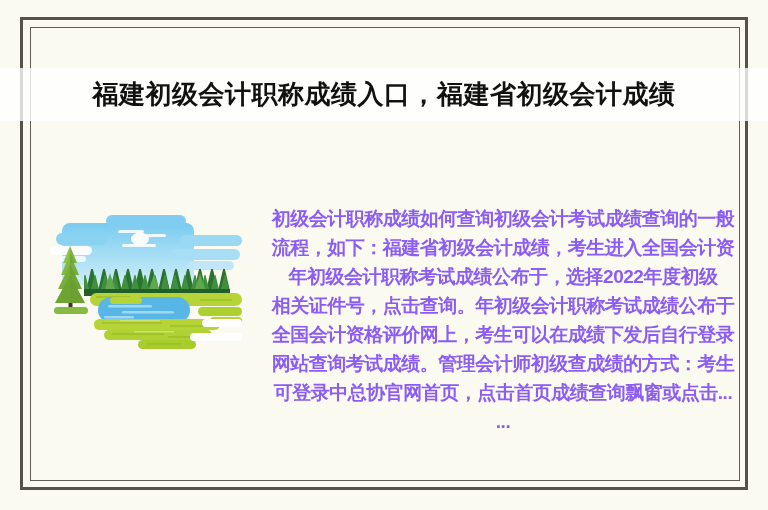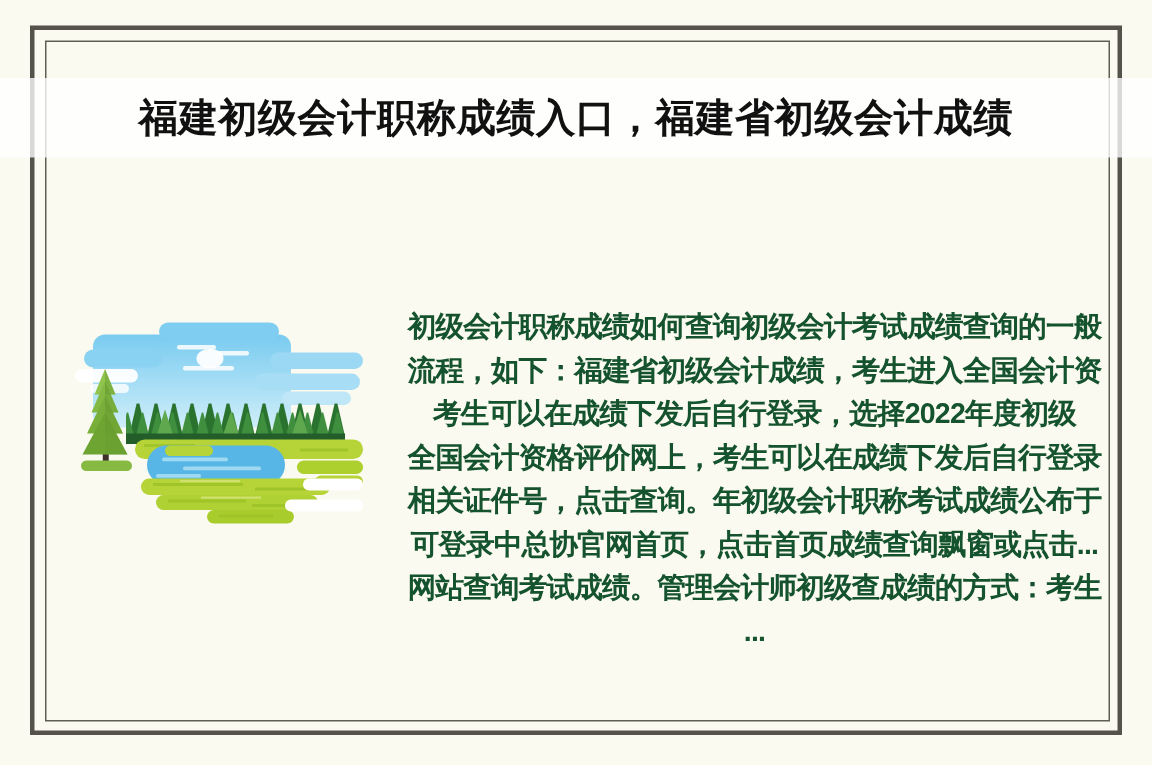--- a/index.html
+++ b/index.html
@@ -16,36 +16,36 @@
     position:absolute;left:20px;top:17px;width:728px;height:473px;
     border:3px solid #54524a;box-sizing:border-box;z-index:1;
   }
   .frame-inner{
     position:absolute;left:30px;top:27px;width:710px;height:454px;
     border:1px solid #605e54;box-sizing:border-box;z-index:1;
   }
 
   
   .title-band{
-    position:absolute;left:0;top:52px;width:768px;height:53px;
+    position:absolute;left:0;top:68px;width:768px;height:53px;
     background:rgba(255,255,255,0.78);
     display:flex;align-items:center;justify-content:center;
     z-index:3;
   }
   .title-band h1{
     margin:0;font-size:26px;font-weight:800;color:#111;
     letter-spacing:0.5px;white-space:nowrap;
   }
 
   
   .article-text{
     position:absolute;left:264px;top:204px;width:478px;z-index:2;
   }
   .article-text .line{
-    font-size:19px;line-height:29px;font-weight:700;color:#14532d;
+    font-size:19px;line-height:29px;font-weight:700;color:#8b5cf6;
     text-align:center;letter-spacing:-0.5px;white-space:nowrap;
   }
 
   
   .illustration{
     position:absolute;left:50px;top:213px;width:196px;height:142px;z-index:2;
   }
   .illustration svg{display:block;width:100%;height:100%;}
 </style>
 </head>
@@ -137,21 +137,21 @@
       <polygon points="20,33 27,50 20,50" fill="#699e30" opacity="0.45"></polygon>
       <polygon points="20,41 29,62 20,62" fill="#699e30" opacity="0.45"></polygon>
       <polygon points="20,51 32,76 20,76" fill="#699e30" opacity="0.45"></polygon>
       <polygon points="20,62 35,90 20,90" fill="#699e30" opacity="0.45"></polygon>
     </svg>
   </div>
 
   <div class="article-text">
     <div class="line">初级会计职称成绩如何查询初级会计考试成绩查询的一般</div>
     <div class="line">流程，如下：福建省初级会计成绩，考生进入全国会计资</div>
-    <div class="line">考生可以在成绩下发后自行登录，选择2022年度初级</div>
+    <div class="line">年初级会计职称考试成绩公布于，选择2022年度初级</div>
+    <div class="line">相关证件号，点击查询。年初级会计职称考试成绩公布于</div>
     <div class="line">全国会计资格评价网上，考生可以在成绩下发后自行登录</div>
-    <div class="line">相关证件号，点击查询。年初级会计职称考试成绩公布于</div>
+    <div class="line">网站查询考试成绩。管理会计师初级查成绩的方式：考生</div>
     <div class="line">可登录中总协官网首页，点击首页成绩查询飘窗或点击...</div>
-    <div class="line">网站查询考试成绩。管理会计师初级查成绩的方式：考生</div>
     <div class="line">...</div>
   </div>
 
 </div>
 
 </body></html>

